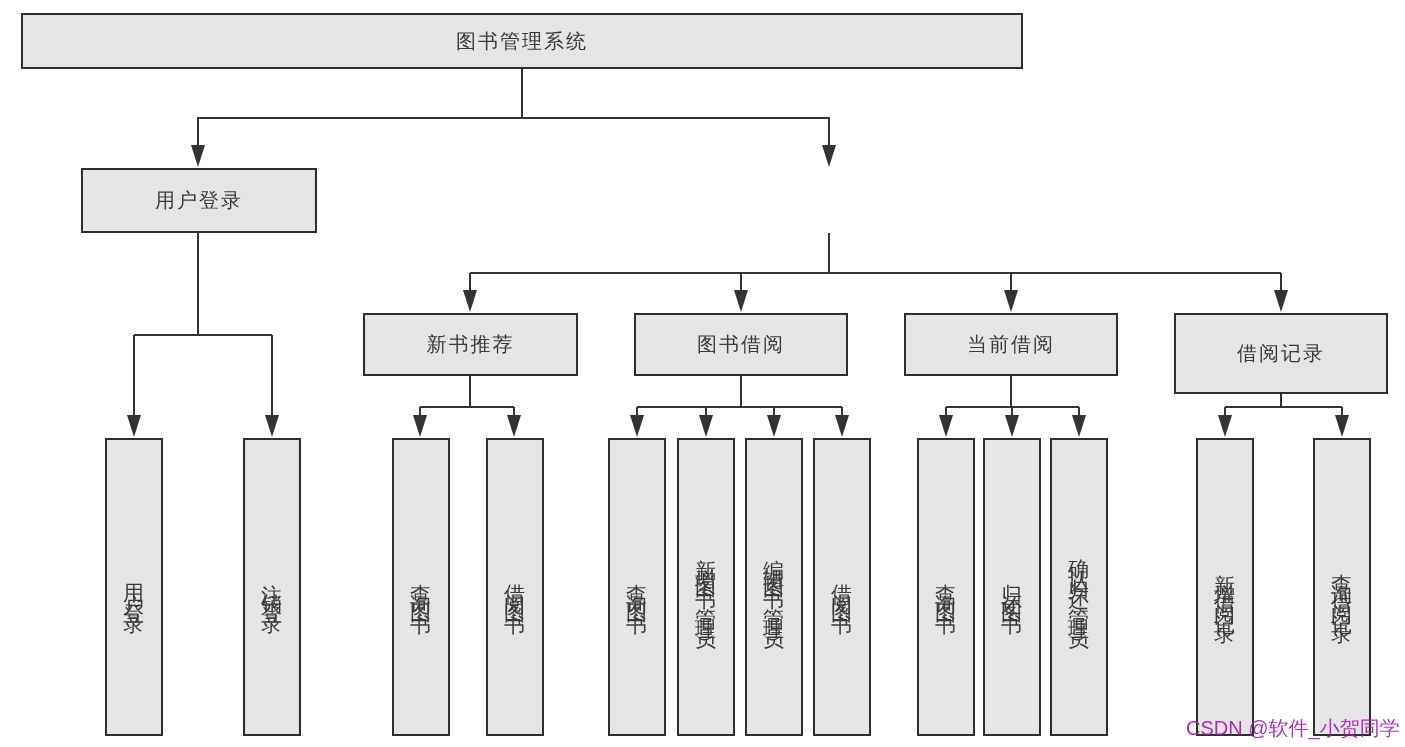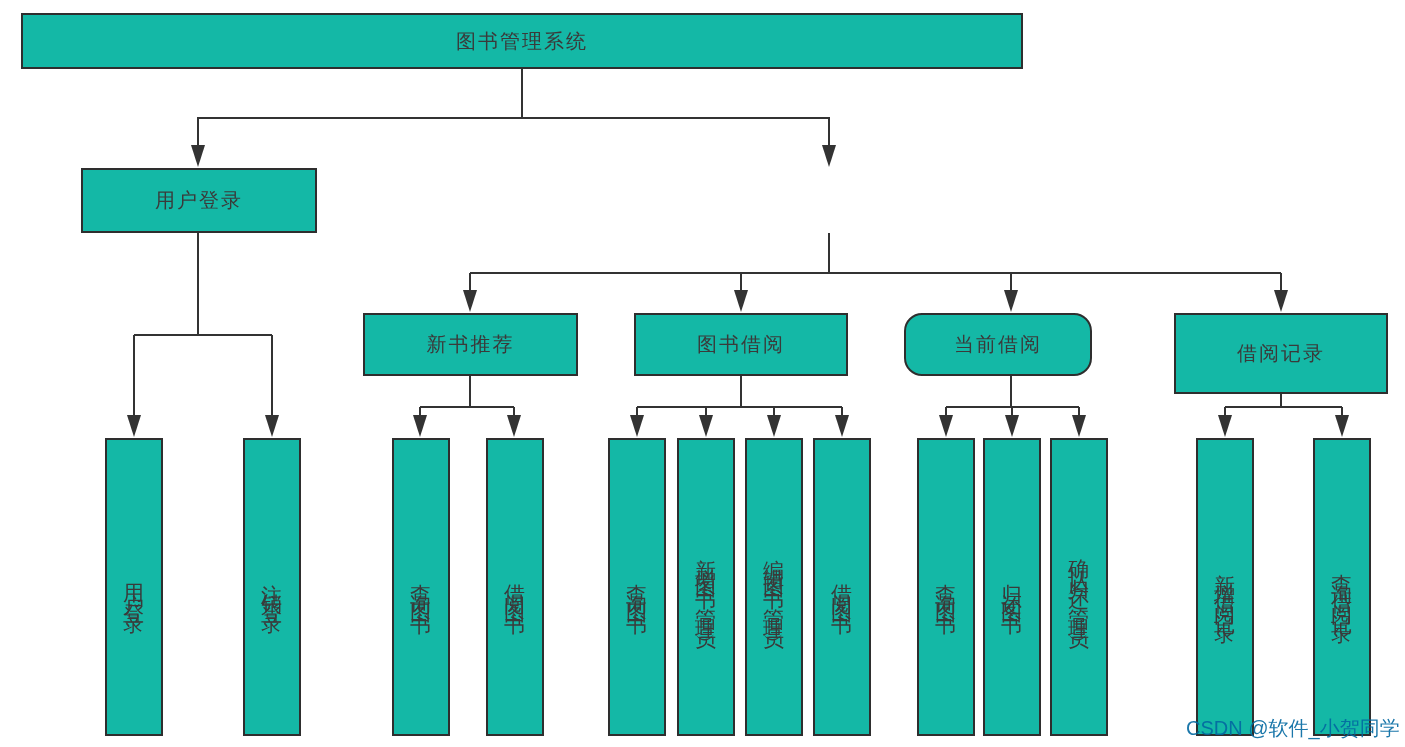--- a/index.html
+++ b/index.html
@@ -3,49 +3,49 @@
 <meta charset="utf-8">
 <style>
   html,body{margin:0;padding:0;background:#ffffff;}
   .stage{
     position:relative;width:1405px;height:747px;background:#ffffff;
     font-family:"Liberation Sans",sans-serif;overflow:hidden;
   }
   .connectors{position:absolute;left:0;top:0;}
   .node{
     position:absolute;box-sizing:border-box;
-    border:2px solid #2e2e2e;background:#14b8a6;
+    border:2px solid #2e2e2e;background:#e5e5e5;
     display:flex;align-items:center;justify-content:center;
     color:#3a3a3a;
   }
   .h{font-size:20px;letter-spacing:2px;white-space:nowrap;}
   .v{
     writing-mode:vertical-rl;text-orientation:mixed;
     font-size:21px;letter-spacing:10px;line-height:1;
   }
   
   .n-root{left:21px;top:13px;width:1002px;height:56px;}
   
   .n-login{left:81px;top:168px;width:236px;height:65px;}
   .n-mgmt{left:712px;top:168px;width:235px;height:65px;}
   
   .n-g0{left:363px;top:313px;width:215px;height:63px;}
   .n-g1{left:634px;top:313px;width:214px;height:63px;}
-  .n-g2{left:904px;top:313px;width:188px;height:63px;border-radius:18px;}
+  .n-g2{left:904px;top:313px;width:214px;height:63px;}
   .n-g3{left:1174px;top:313px;width:214px;height:81px;}
   
   .leaf{top:438px;width:58px;height:298px;}
   .l-a0{left:105px;} .l-a1{left:243px;}
   .l-b0{left:392px;} .l-b1{left:486px;}
   .l-c0{left:608px;} .l-c1{left:677px;} .l-c2{left:745px;} .l-c3{left:813px;}
   .l-d0{left:917px;} .l-d1{left:983px;} .l-d2{left:1050px;}
   .l-e0{left:1196px;} .l-e1{left:1313px;}
   .wm{
     position:absolute;left:1186px;top:715px;
-    font-size:20px;color:#0369a1;opacity:.9;white-space:nowrap;
+    font-size:20px;color:#a21caf;opacity:.9;white-space:nowrap;
     z-index:5;
   }
 </style>
 </head>
 <body>
 
 <div class="stage">
 
   <svg class="connectors" width="1405" height="747" viewBox="0 0 1405 747">
     <g stroke="#333333" stroke-width="2" fill="none">

